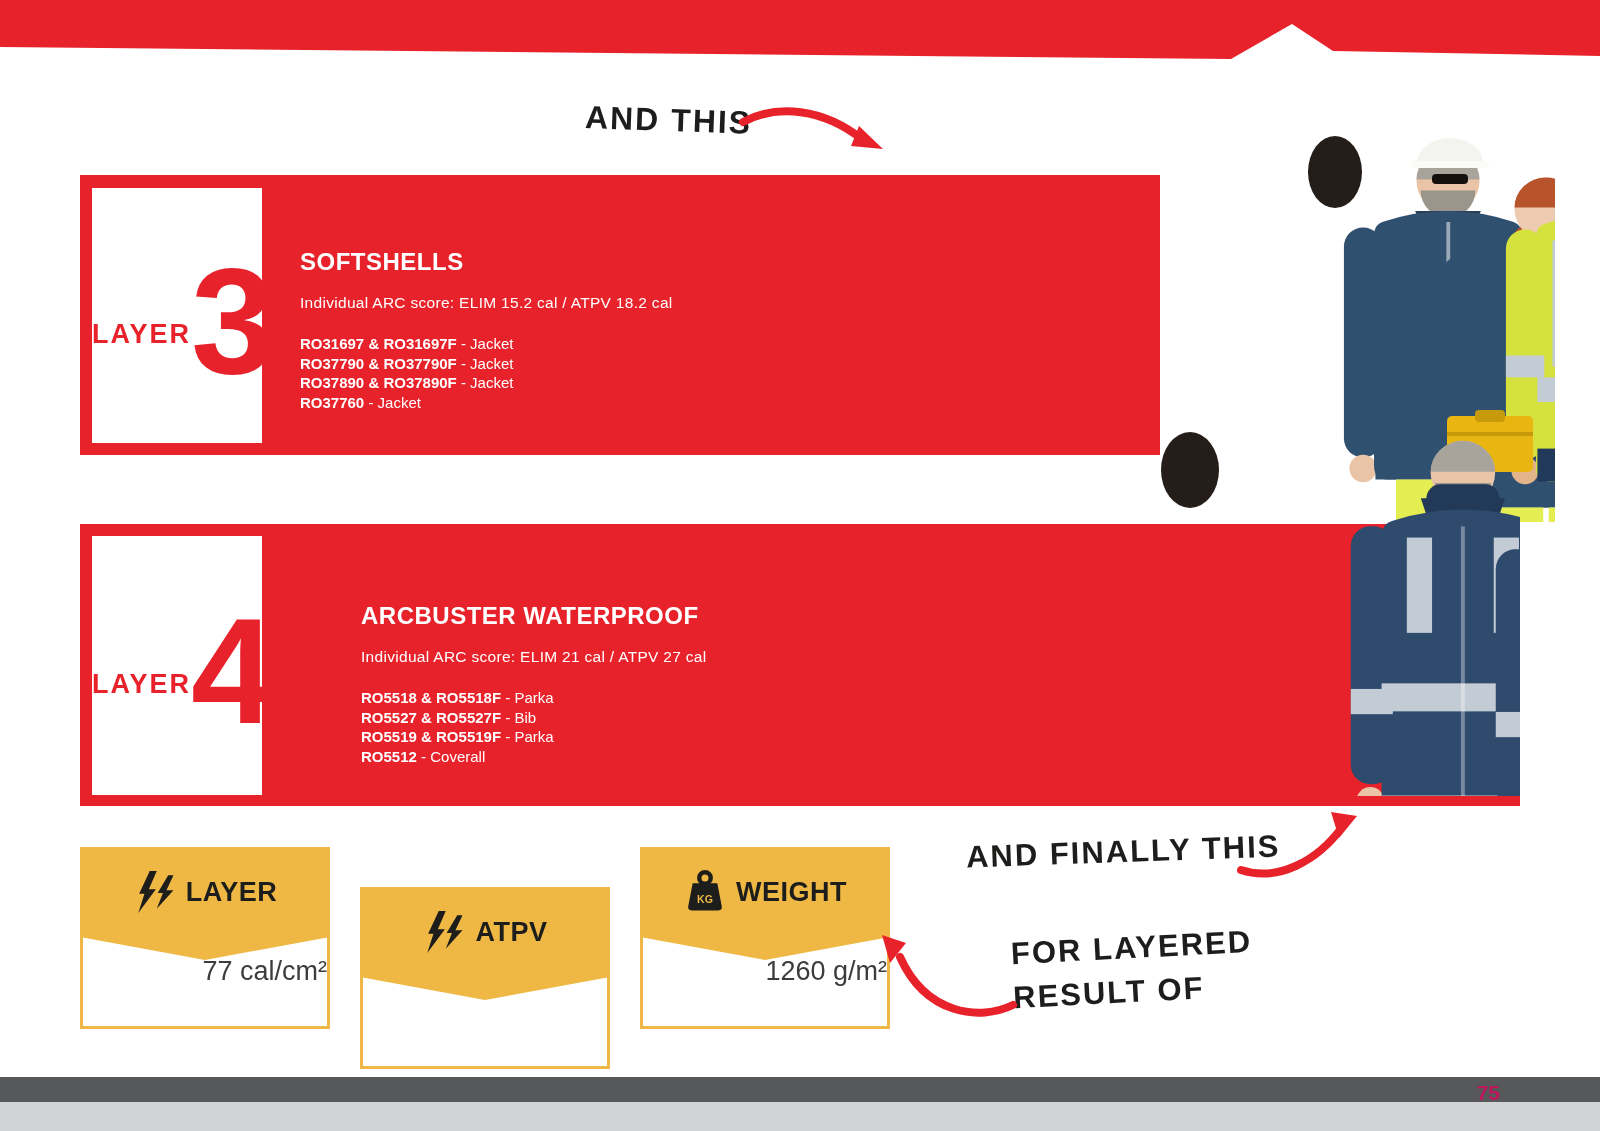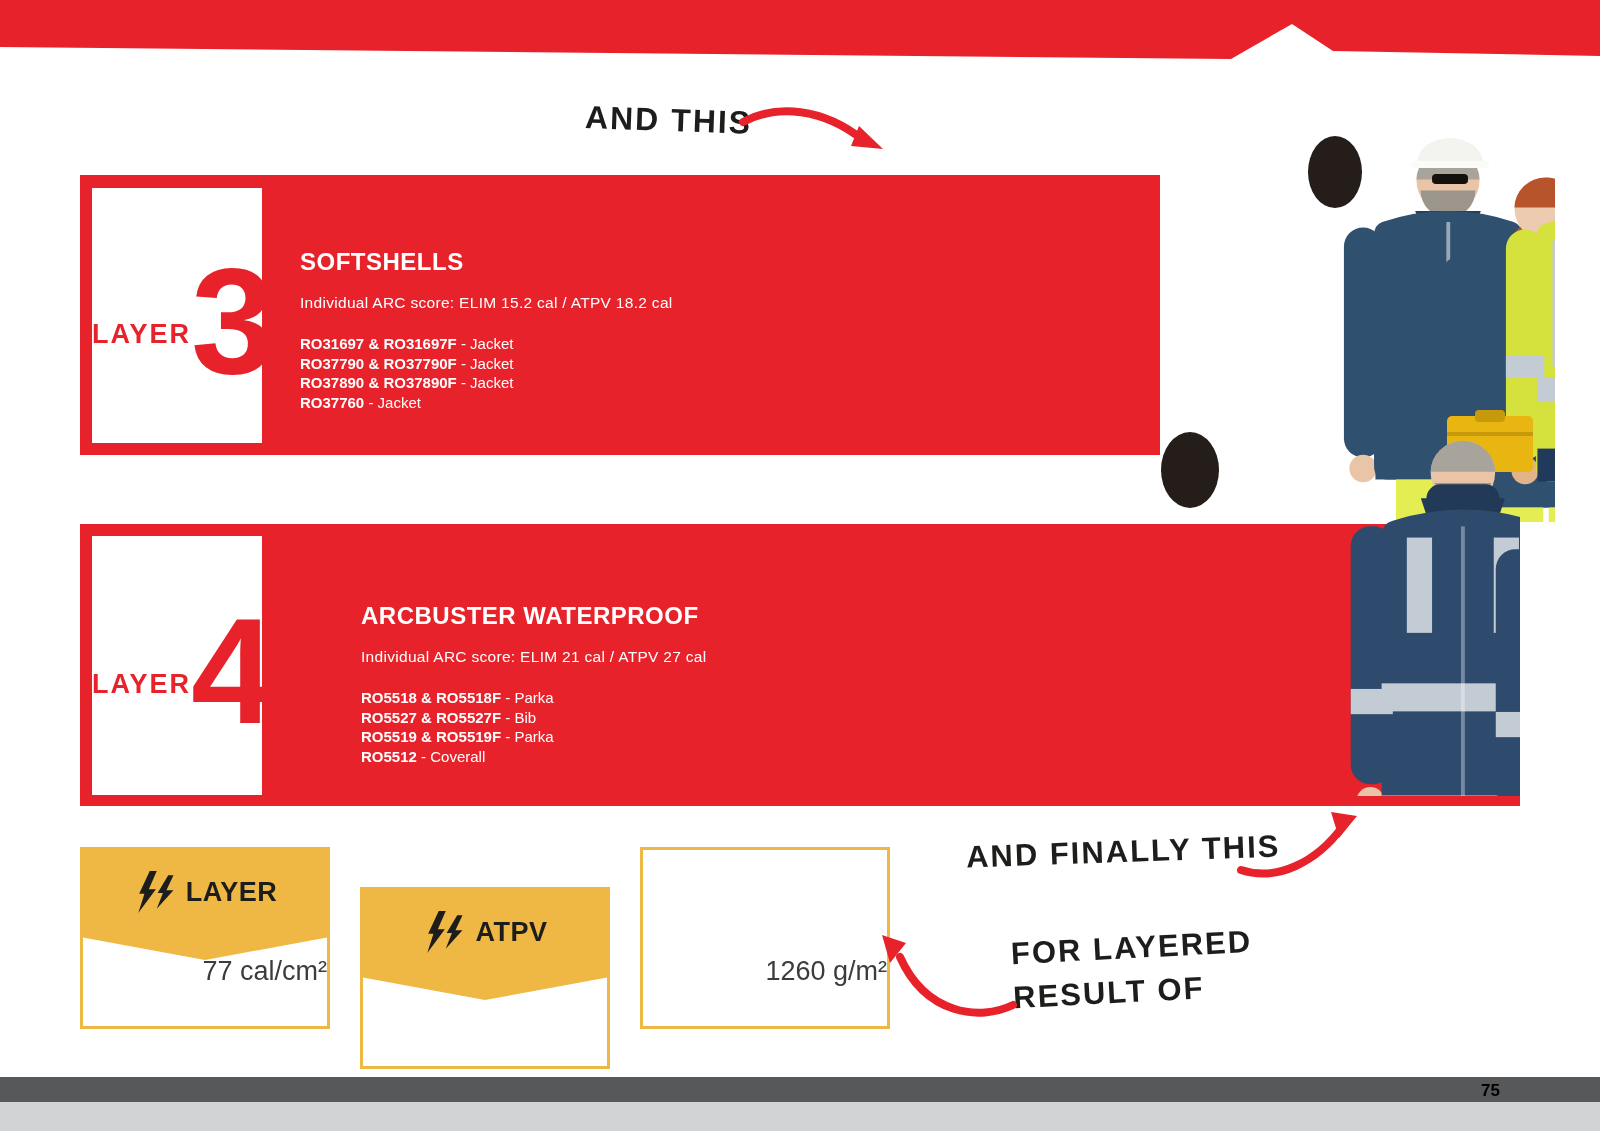--- a/index.html
+++ b/index.html
@@ -48,21 +48,21 @@
   .badge-head::after{content:"";position:absolute;top:100%;left:0;width:0;height:0;
               border-left:125px solid transparent;border-right:125px solid transparent;
               border-top:23px solid #efb845;}
   .badge-label{font-size:27px;font-weight:bold;color:#1d1d1b;letter-spacing:.5px;}
   .badge-value{position:absolute;left:0;right:0;top:106px;text-align:right;
                font-size:27px;color:#3c3c3b;}
 
   
   .footer-dark{position:absolute;left:0;top:1077px;width:1600px;height:25px;background:#57585a;z-index:4;}
   .footer-light{position:absolute;left:0;top:1102px;width:1600px;height:29px;background:#d1d3d4;z-index:4;}
-  .page-num{position:absolute;right:100px;top:1081px;color:#000000;font-weight:bold;font-size:17px;z-index:5;}
+  .page-num{position:absolute;right:100px;top:1081px;color:#be185d;font-weight:bold;font-size:21px;z-index:5;}
 
   .top-banner{position:absolute;left:0;top:0;z-index:2;}
 </style>
 </head>
 <body>
 
 <div class="page">
 
   <svg class="top-banner" width="1600" height="62">
     <polygon points="0,0 1600,0 1600,56 1333,51 1292,24 1231,59 0,47" fill="#e8222a"></polygon>
@@ -228,20 +228,28 @@
         <g fill="#1d1d1b">
           <polygon points="19,1 7,27 13,27 6,49 26,22 18,22 27,1"></polygon>
           <polygon points="40,6 28,26 34,26 27,44 46,23 38,23 46,6"></polygon>
         </g>
       </svg>
       <span class="badge-label">ATPV</span>
     </div>
   </div>
 
   <div class="badge badge-3">
+    <div class="badge-head">
+      <svg viewBox="0 0 50 50" width="44" height="44">
+        <circle cx="25" cy="9" r="6.5" fill="none" stroke="#1d1d1b" stroke-width="5"></circle>
+        <path d="M11,15 h28 l5,26 q1,5 -4,5 H10 q-5,0 -4,-5 z" fill="#1d1d1b"></path>
+        <text x="25" y="38" font-size="12" font-weight="bold" fill="#efb845" text-anchor="middle" font-family="Liberation Sans, sans-serif">KG</text>
+      </svg>
+      <span class="badge-label">WEIGHT</span>
+    </div>
     <div class="badge-value">1260 g/m²</div>
   </div>
 
   <div class="footer-dark"></div>
   <div class="page-num">75</div>
   <div class="footer-light"></div>
 
 </div>
 
 </body></html>

